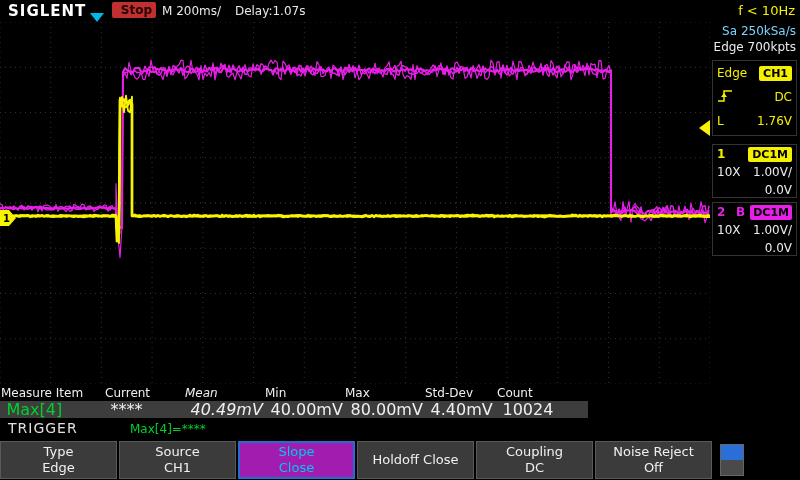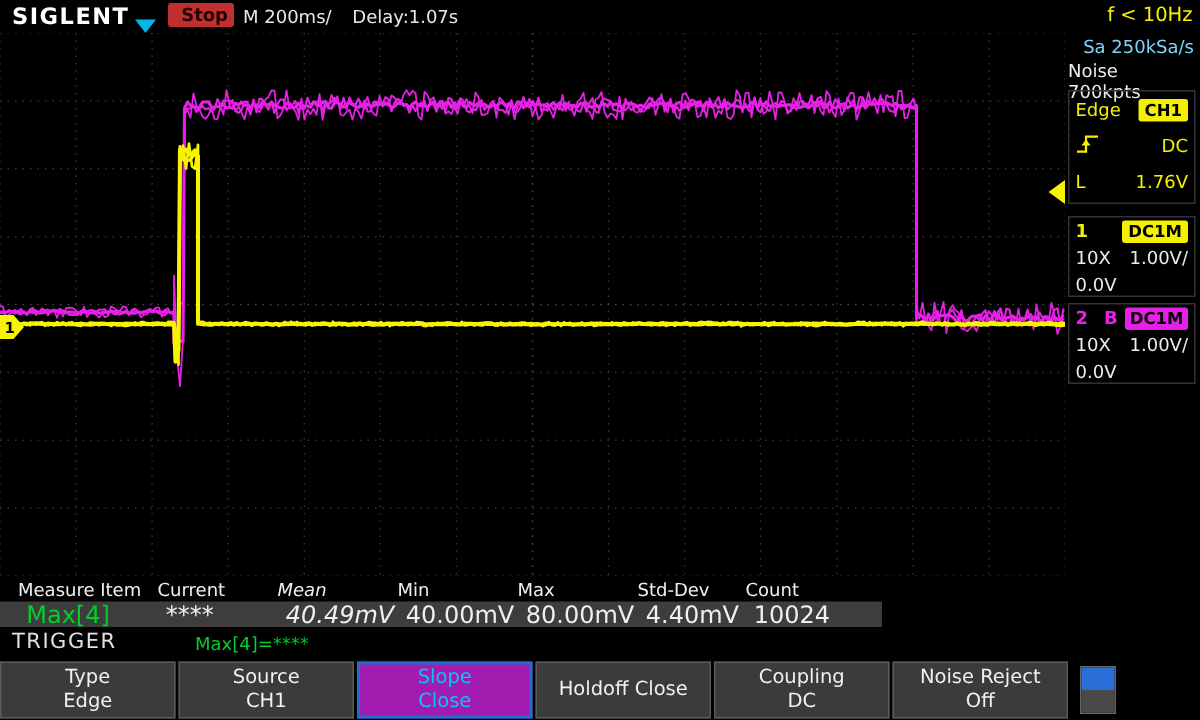--- a/index.html
+++ b/index.html
@@ -28,28 +28,28 @@
   .trow{display:flex;justify-content:space-between;align-items:center;padding:2px 4px;height:20px;color:#f5f000;}
   .badge-y{background:#f5f000;color:#000;font-weight:bold;padding:0 4px;border-radius:2px;font-size:11px;line-height:15px;}
   .badge-m{background:#e620e6;color:#000;font-weight:bold;padding:0 3px;border-radius:2px;font-size:11px;line-height:15px;}
   .chbox{position:absolute;left:0;width:85px;height:54px;border:1px solid #333;box-sizing:border-box;}
   .ch1box{top:122px;}
   .ch2box{top:180px;}
   .chrow{display:flex;justify-content:space-between;align-items:center;padding:1px 4px;height:16px;color:#ececec;}
   .chnum-y{color:#f5f000;font-weight:bold;}
   .chnum-m{color:#e620e6;font-weight:bold;}
   .bwl{color:#e620e6;font-weight:bold;margin-right:2px;}
-  .right-only{}
+  .right-only{justify-content:flex-end;}
   .grp{display:flex;align-items:center;gap:3px;}
 
   
   .mhead{position:absolute;left:0;top:386px;width:712px;height:15px;display:flex;font-size:12px;color:#f0f0f0;}
   .mvals{position:absolute;left:0;top:401px;width:588px;height:17px;display:flex;align-items:center;
          background:#3d3d3d;font-size:16px;color:#f0f0f0;justify-content:center;}
-  .c0{width:105px;padding-left:12px;box-sizing:border-box;}
+  .c0{width:105px;padding-left:1px;box-sizing:border-box;}
   .c1{width:80px;}.c2{width:80px;font-style:italic;}.c3{width:80px;}.c4{width:80px;}.c5{width:72px;}.c6{width:80px;}
   .green{color:#00d02a;}
 
   
   .trigline{position:absolute;left:8px;top:420px;font-size:14px;color:#e0e0e0;letter-spacing:1px;}
   .mstat{position:absolute;left:130px;top:422px;font-size:12px;color:#00d02a;}
 
   
   .menubar{position:absolute;left:0;top:440px;width:800px;height:40px;background:#000;display:flex;gap:2px;align-items:center;}
   .menu-btn{width:117px;height:38px;background:#3b3b3b;border:1px solid #5a5a5a;box-sizing:border-box;
@@ -107,21 +107,21 @@
         <path d="M0 193.8 L2 193.8 L4 193.3 L6 193.6 L8 193.9 L10 195.2 L12 195.1 L14 193.5 L16 193.8 L18 194.8 L20 193.1 L22 193.5 L24 194.3 L26 193.5 L28 192.8 L30 195.2 L32 193.1 L34 194.2 L36 195.0 L38 192.7 L40 194.0 L42 193.2 L44 194.1 L46 193.9 L48 192.8 L50 194.5 L52 194.9 L54 195.2 L56 194.4 L58 194.3 L60 193.1 L62 193.5 L64 193.6 L66 193.4 L68 194.4 L70 193.8 L72 193.7 L74 195.3 L76 194.2 L78 194.8 L80 193.4 L82 195.1 L84 195.3 L86 194.9 L88 194.4 L90 192.9 L92 193.9 L94 192.7 L96 192.8 L98 194.7 L100 193.7 L102 194.9 L104 193.3 L106 193.1 L108 194.5 L110 195.0 L112 192.6 L114 192.6 L116 192.9 L117 197.6 L119 221.1 L120 85.5 L122 75.0 L124 90.4 L126 73.7 L128 88.8 L130 90.4 L132 74.6 L132 193.2 L134 192.5 L136 192.8 L138 194.8 L140 195.0 L142 194.7 L144 193.7 L146 193.4 L148 193.2 L150 193.9 L152 194.9 L154 193.2 L156 193.6 L158 193.0 L160 194.2 L162 193.7 L164 192.7 L166 194.2 L168 195.2 L170 193.6 L172 193.7 L174 194.7 L176 193.5 L178 193.1 L180 194.6 L182 195.0 L184 194.2 L186 195.3 L188 193.9 L190 192.6 L192 194.6 L194 192.5 L196 194.5 L198 192.6 L200 194.6 L202 194.4 L204 193.3 L206 194.0 L208 195.0 L210 193.2 L212 194.3 L214 193.8 L216 193.9 L218 194.4 L220 195.2 L222 192.5 L224 194.7 L226 193.7 L228 194.7 L230 194.3 L232 194.9 L234 194.2 L236 194.5 L238 195.0 L240 193.9 L242 195.1 L244 193.7 L246 192.7 L248 193.1 L250 193.2 L252 194.5 L254 192.7 L256 194.7 L258 193.7 L260 195.4 L262 193.4 L264 194.3 L266 193.8 L268 192.8 L270 193.5 L272 194.2 L274 193.2 L276 193.8 L278 192.7 L280 193.1 L282 195.1 L284 195.4 L286 194.4 L288 195.2 L290 193.8 L292 194.1 L294 193.4 L296 193.7 L298 192.9 L300 193.4 L302 194.5 L304 193.9 L306 194.3 L308 192.6 L310 195.0 L312 194.6 L314 193.8 L316 195.0 L318 194.3 L320 194.8 L322 194.9 L324 193.3 L326 193.6 L328 194.1 L330 194.8 L332 195.1 L334 193.1 L336 194.2 L338 194.7 L340 194.5 L342 194.6 L344 193.4 L346 194.7 L348 194.8 L350 193.1 L352 194.4 L354 195.2 L356 194.6 L358 194.8 L360 194.0 L362 195.4 L364 194.2 L366 192.8 L368 194.8 L370 195.1 L372 193.0 L374 195.3 L376 192.9 L378 194.4 L380 194.2 L382 195.0 L384 194.2 L386 194.2 L388 192.9 L390 195.0 L392 193.5 L394 194.0 L396 195.2 L398 194.9 L400 194.2 L402 193.8 L404 194.1 L406 194.4 L408 192.9 L410 194.1 L412 194.8 L414 194.9 L416 194.5 L418 194.8 L420 194.3 L422 193.0 L424 193.9 L426 193.0 L428 193.8 L430 193.7 L432 193.2 L434 194.9 L436 194.4 L438 194.2 L440 193.2 L442 192.8 L444 195.2 L446 194.4 L448 194.2 L450 195.1 L452 193.9 L454 193.7 L456 193.4 L458 192.8 L460 195.1 L462 194.4 L464 193.9 L466 192.9 L468 192.6 L470 193.4 L472 192.5 L474 192.7 L476 193.8 L478 193.1 L480 194.0 L482 193.6 L484 193.6 L486 192.7 L488 192.8 L490 193.2 L492 192.7 L494 195.5 L496 194.2 L498 194.5 L500 193.8 L502 194.8 L504 194.3 L506 193.8 L508 193.4 L510 192.9 L512 195.3 L514 194.8 L516 192.8 L518 194.0 L520 193.6 L522 194.2 L524 194.6 L526 194.6 L528 194.1 L530 193.3 L532 194.8 L534 192.9 L536 194.3 L538 195.2 L540 193.7 L542 195.0 L544 195.5 L546 195.1 L548 194.5 L550 192.6 L552 194.5 L554 193.5 L556 194.7 L558 194.3 L560 194.6 L562 193.8 L564 194.8 L566 193.8 L568 193.7 L570 193.7 L572 192.5 L574 192.9 L576 192.6 L578 194.1 L580 192.8 L582 194.9 L584 194.2 L586 194.0 L588 194.8 L590 193.0 L592 194.5 L594 193.1 L596 193.4 L598 194.0 L600 193.0 L602 195.5 L604 194.3 L606 194.0 L608 193.8 L610 193.1 L612 193.5 L614 192.6 L616 192.8 L618 193.9 L620 194.2 L622 194.7 L624 193.0 L626 193.4 L628 193.7 L630 193.0 L632 195.0 L634 194.0 L636 194.1 L638 193.8 L640 193.3 L642 194.3 L644 194.4 L646 194.7 L648 194.1 L650 192.9 L652 193.1 L654 195.1 L656 193.0 L658 194.8 L660 192.8 L662 192.7 L664 193.6 L666 194.8 L668 194.4 L670 193.2 L672 195.0 L674 193.3 L676 193.6 L678 193.1 L680 193.5 L682 194.0 L684 194.1 L686 192.7 L688 193.0 L690 195.3 L692 194.6 L694 193.1 L696 193.5 L698 193.1 L700 192.7 L702 193.3 L704 195.2 L706 194.9 L708 195.2 L710 195.0 " fill="none" stroke="#f8f400" stroke-width="1.8" stroke-linejoin="round"></path>
         <path d="M0 194.2 L2 194.5 L4 193.4 L6 193.8 L8 193.4 L10 194.4 L12 193.9 L14 194.4 L16 193.5 L18 193.7 L20 194.8 L22 193.7 L24 193.2 L26 193.4 L28 193.2 L30 194.0 L32 194.7 L34 193.9 L36 193.6 L38 193.5 L40 193.6 L42 193.4 L44 194.7 L46 193.2 L48 194.0 L50 194.1 L52 193.6 L54 193.9 L56 193.8 L58 194.3 L60 194.8 L62 194.7 L64 193.8 L66 194.8 L68 194.1 L70 194.0 L72 194.4 L74 194.5 L76 193.9 L78 194.7 L80 194.8 L82 193.8 L84 194.6 L86 193.6 L88 194.3 L90 193.6 L92 194.5 L94 194.7 L96 193.7 L98 193.6 L100 193.9 L102 193.8 L104 193.3 L106 194.3 L108 193.4 L110 194.5 L112 193.7 L114 193.2 L116 193.5 L117 208.6 L119 210.8 L120 75.7 L122 84.5 L124 85.0 L126 85.0 L128 83.2 L130 80.6 L132 82.8 L132 193.5 L134 193.9 L136 194.0 L138 193.8 L140 193.3 L142 194.5 L144 193.8 L146 194.1 L148 193.7 L150 193.8 L152 193.7 L154 193.2 L156 194.7 L158 193.5 L160 194.5 L162 193.9 L164 194.5 L166 194.1 L168 194.5 L170 194.0 L172 193.8 L174 194.7 L176 194.6 L178 194.2 L180 193.7 L182 194.4 L184 194.1 L186 194.4 L188 194.5 L190 193.3 L192 194.5 L194 194.2 L196 193.3 L198 194.6 L200 194.4 L202 194.4 L204 194.8 L206 193.4 L208 194.7 L210 194.5 L212 194.4 L214 193.4 L216 193.4 L218 193.7 L220 194.7 L222 194.0 L224 194.8 L226 193.5 L228 194.7 L230 193.7 L232 194.7 L234 194.5 L236 193.2 L238 194.4 L240 193.4 L242 194.2 L244 194.4 L246 193.2 L248 194.8 L250 194.8 L252 194.5 L254 194.7 L256 194.5 L258 193.6 L260 193.4 L262 194.7 L264 193.5 L266 193.5 L268 193.7 L270 194.1 L272 193.3 L274 194.3 L276 193.6 L278 193.6 L280 193.2 L282 193.4 L284 194.5 L286 193.8 L288 194.5 L290 193.8 L292 193.3 L294 193.9 L296 193.3 L298 194.7 L300 193.2 L302 193.6 L304 193.7 L306 194.6 L308 194.3 L310 193.3 L312 194.0 L314 193.8 L316 194.5 L318 193.6 L320 193.9 L322 193.8 L324 193.2 L326 193.2 L328 193.3 L330 194.8 L332 193.6 L334 194.5 L336 194.8 L338 194.5 L340 193.6 L342 193.9 L344 194.1 L346 193.9 L348 193.3 L350 193.5 L352 194.0 L354 194.4 L356 194.4 L358 194.1 L360 194.6 L362 194.2 L364 194.7 L366 193.5 L368 194.2 L370 194.1 L372 193.8 L374 194.1 L376 193.6 L378 194.0 L380 193.3 L382 194.6 L384 194.5 L386 194.5 L388 194.3 L390 194.1 L392 193.7 L394 193.3 L396 193.6 L398 194.1 L400 193.2 L402 193.7 L404 193.5 L406 193.9 L408 193.8 L410 193.6 L412 194.4 L414 194.7 L416 193.2 L418 194.4 L420 193.9 L422 193.7 L424 194.3 L426 193.7 L428 193.4 L430 194.4 L432 193.3 L434 193.7 L436 194.0 L438 194.2 L440 194.7 L442 193.5 L444 193.3 L446 193.5 L448 194.2 L450 193.2 L452 193.5 L454 193.6 L456 193.8 L458 193.9 L460 194.5 L462 193.5 L464 193.6 L466 193.8 L468 193.3 L470 193.2 L472 194.1 L474 193.5 L476 193.2 L478 194.4 L480 194.7 L482 193.2 L484 193.8 L486 193.7 L488 193.5 L490 193.4 L492 193.7 L494 194.0 L496 194.0 L498 193.6 L500 194.7 L502 193.5 L504 194.5 L506 193.8 L508 194.2 L510 194.5 L512 194.2 L514 193.4 L516 193.3 L518 194.1 L520 193.7 L522 193.4 L524 194.8 L526 194.1 L528 194.1 L530 194.0 L532 193.8 L534 194.8 L536 193.9 L538 194.6 L540 194.6 L542 193.2 L544 194.3 L546 193.8 L548 193.4 L550 193.5 L552 193.5 L554 194.6 L556 194.2 L558 194.0 L560 194.6 L562 194.4 L564 194.6 L566 194.6 L568 194.3 L570 194.3 L572 194.2 L574 193.5 L576 193.5 L578 194.7 L580 193.6 L582 193.9 L584 193.3 L586 193.8 L588 194.4 L590 193.4 L592 194.1 L594 193.4 L596 194.7 L598 194.7 L600 193.6 L602 194.4 L604 193.3 L606 194.4 L608 194.1 L610 194.1 L612 194.7 L614 193.4 L616 193.9 L618 193.5 L620 194.4 L622 194.4 L624 194.1 L626 193.5 L628 194.7 L630 194.4 L632 193.5 L634 194.4 L636 194.0 L638 193.3 L640 194.5 L642 194.8 L644 194.7 L646 193.4 L648 194.1 L650 194.5 L652 194.5 L654 194.7 L656 194.7 L658 194.3 L660 194.0 L662 194.0 L664 194.6 L666 193.8 L668 193.5 L670 194.4 L672 194.7 L674 193.4 L676 193.7 L678 194.6 L680 194.4 L682 194.4 L684 193.6 L686 193.9 L688 194.2 L690 194.0 L692 193.4 L694 194.4 L696 194.7 L698 193.9 L700 194.2 L702 194.5 L704 193.5 L706 193.7 L708 193.2 L710 194.8 " fill="none" stroke="#f8f400" stroke-width="2" stroke-linejoin="round"></path>
         <path d="M0 194.1 L2 193.7 L4 194.0 L6 194.0 L8 194.0 L10 194.1 L12 194.1 L14 194.1 L16 193.7 L18 194.0 L20 193.8 L22 193.7 L24 193.9 L26 193.8 L28 194.0 L30 194.0 L32 194.2 L34 193.8 L36 194.1 L38 194.1 L40 194.2 L42 193.7 L44 194.0 L46 194.2 L48 194.2 L50 194.1 L52 194.1 L54 193.7 L56 194.2 L58 194.3 L60 193.8 L62 193.7 L64 193.9 L66 193.8 L68 193.7 L70 193.9 L72 194.1 L74 193.8 L76 193.9 L78 194.0 L80 194.1 L82 194.0 L84 193.7 L86 193.8 L88 193.8 L90 194.3 L92 193.9 L94 194.2 L96 193.9 L98 193.9 L100 194.2 L102 193.7 L104 194.1 L106 194.0 L108 193.9 L110 194.0 L112 194.3 L114 194.3 L116 194.0 L117 219.1 L119 211.2 L120 77.8 L122 78.4 L124 77.7 L126 80.9 L128 80.3 L130 78.3 L132 82.2 L132 193.9 L134 193.8 L136 194.3 L138 193.9 L140 194.1 L142 194.0 L144 193.9 L146 194.1 L148 193.7 L150 194.1 L152 193.9 L154 193.9 L156 194.3 L158 193.8 L160 194.3 L162 193.9 L164 193.7 L166 193.7 L168 194.3 L170 193.7 L172 193.9 L174 194.0 L176 194.1 L178 193.9 L180 194.1 L182 194.3 L184 193.8 L186 194.2 L188 194.1 L190 194.2 L192 193.7 L194 193.8 L196 193.7 L198 194.0 L200 193.8 L202 194.2 L204 193.9 L206 193.7 L208 194.0 L210 194.2 L212 193.8 L214 194.2 L216 193.7 L218 193.8 L220 194.1 L222 194.3 L224 193.8 L226 193.7 L228 193.8 L230 193.8 L232 194.3 L234 194.1 L236 194.3 L238 193.8 L240 193.7 L242 194.2 L244 193.9 L246 194.1 L248 194.3 L250 193.8 L252 193.9 L254 194.0 L256 194.3 L258 193.7 L260 194.0 L262 193.9 L264 193.8 L266 194.1 L268 194.1 L270 193.9 L272 194.3 L274 193.8 L276 194.1 L278 193.9 L280 193.9 L282 193.8 L284 194.3 L286 194.3 L288 194.0 L290 194.1 L292 194.1 L294 194.0 L296 194.1 L298 194.2 L300 193.8 L302 194.0 L304 194.3 L306 194.1 L308 194.1 L310 194.1 L312 193.8 L314 193.9 L316 194.0 L318 194.1 L320 193.8 L322 193.7 L324 193.9 L326 193.9 L328 193.9 L330 194.1 L332 194.2 L334 193.8 L336 194.0 L338 194.1 L340 193.7 L342 194.3 L344 194.3 L346 193.9 L348 193.7 L350 194.1 L352 194.1 L354 193.8 L356 194.2 L358 194.0 L360 194.3 L362 194.3 L364 193.7 L366 193.9 L368 194.0 L370 194.1 L372 193.8 L374 194.3 L376 193.8 L378 194.0 L380 194.2 L382 194.1 L384 194.1 L386 194.0 L388 194.1 L390 194.2 L392 194.2 L394 193.8 L396 193.8 L398 193.7 L400 194.3 L402 194.1 L404 194.2 L406 194.0 L408 194.3 L410 193.8 L412 193.9 L414 194.0 L416 193.7 L418 193.9 L420 194.0 L422 194.2 L424 193.7 L426 193.7 L428 194.0 L430 194.0 L432 194.2 L434 193.7 L436 193.8 L438 194.1 L440 194.1 L442 194.1 L444 194.1 L446 194.2 L448 193.8 L450 194.2 L452 193.8 L454 194.2 L456 193.7 L458 193.8 L460 193.8 L462 194.1 L464 194.3 L466 194.3 L468 194.2 L470 193.7 L472 194.1 L474 194.2 L476 194.0 L478 193.9 L480 194.1 L482 194.0 L484 194.2 L486 193.7 L488 194.3 L490 194.1 L492 193.8 L494 193.7 L496 194.3 L498 193.8 L500 194.2 L502 194.0 L504 194.0 L506 194.0 L508 194.3 L510 194.0 L512 193.9 L514 193.8 L516 194.1 L518 194.2 L520 194.0 L522 194.1 L524 194.2 L526 194.1 L528 194.2 L530 194.2 L532 193.9 L534 194.0 L536 193.7 L538 193.7 L540 193.9 L542 194.1 L544 193.7 L546 193.8 L548 193.8 L550 194.2 L552 193.8 L554 193.9 L556 194.0 L558 194.3 L560 193.8 L562 194.3 L564 194.3 L566 194.2 L568 194.1 L570 194.0 L572 193.9 L574 194.0 L576 193.8 L578 194.2 L580 194.2 L582 193.8 L584 194.2 L586 193.8 L588 193.7 L590 193.9 L592 193.7 L594 194.2 L596 193.9 L598 193.9 L600 193.8 L602 194.0 L604 193.9 L606 193.9 L608 193.7 L610 194.2 L612 193.9 L614 193.7 L616 194.0 L618 193.8 L620 193.8 L622 194.2 L624 193.8 L626 193.8 L628 194.2 L630 193.7 L632 193.8 L634 194.3 L636 194.3 L638 193.7 L640 194.3 L642 194.2 L644 194.3 L646 193.7 L648 194.3 L650 193.7 L652 193.7 L654 193.9 L656 194.0 L658 194.3 L660 193.7 L662 194.0 L664 193.7 L666 193.7 L668 194.1 L670 193.7 L672 194.1 L674 194.1 L676 193.7 L678 194.2 L680 193.8 L682 194.2 L684 193.7 L686 194.1 L688 194.0 L690 193.8 L692 194.1 L694 194.0 L696 193.9 L698 193.9 L700 194.1 L702 194.2 L704 194.1 L706 194.0 L708 193.9 L710 193.7 " fill="none" stroke="#f8f400" stroke-width="2.7" stroke-linejoin="round"></path>
         <polygon points="0,188 9,188 16,196 9,204 0,204" fill="#f8f400"></polygon>
         <text x="3" y="200" font-size="10" font-weight="bold" fill="#000">1</text>
         <polygon points="710,98 699,106 710,114" fill="#f8f400"></polygon>
       </svg></div>
 
   <div class="rpanel">
     <span class="sa">Sa 250kSa/s</span>
-    <span class="curr">Noise 700kpts</span>
+    <span class="curr">Edge 700kpts</span>
 
     <div class="tbox">
       <div class="trow">
         <span>Edge</span>
         <span class="badge-y">CH1</span>
       </div>
       <div class="trow">
         <span>
           <svg width="16" height="14" viewBox="0 0 16 14">
             <path d="M1 12 H7 V2 H15" stroke="#f5f000" fill="none" stroke-width="1.5"></path>

